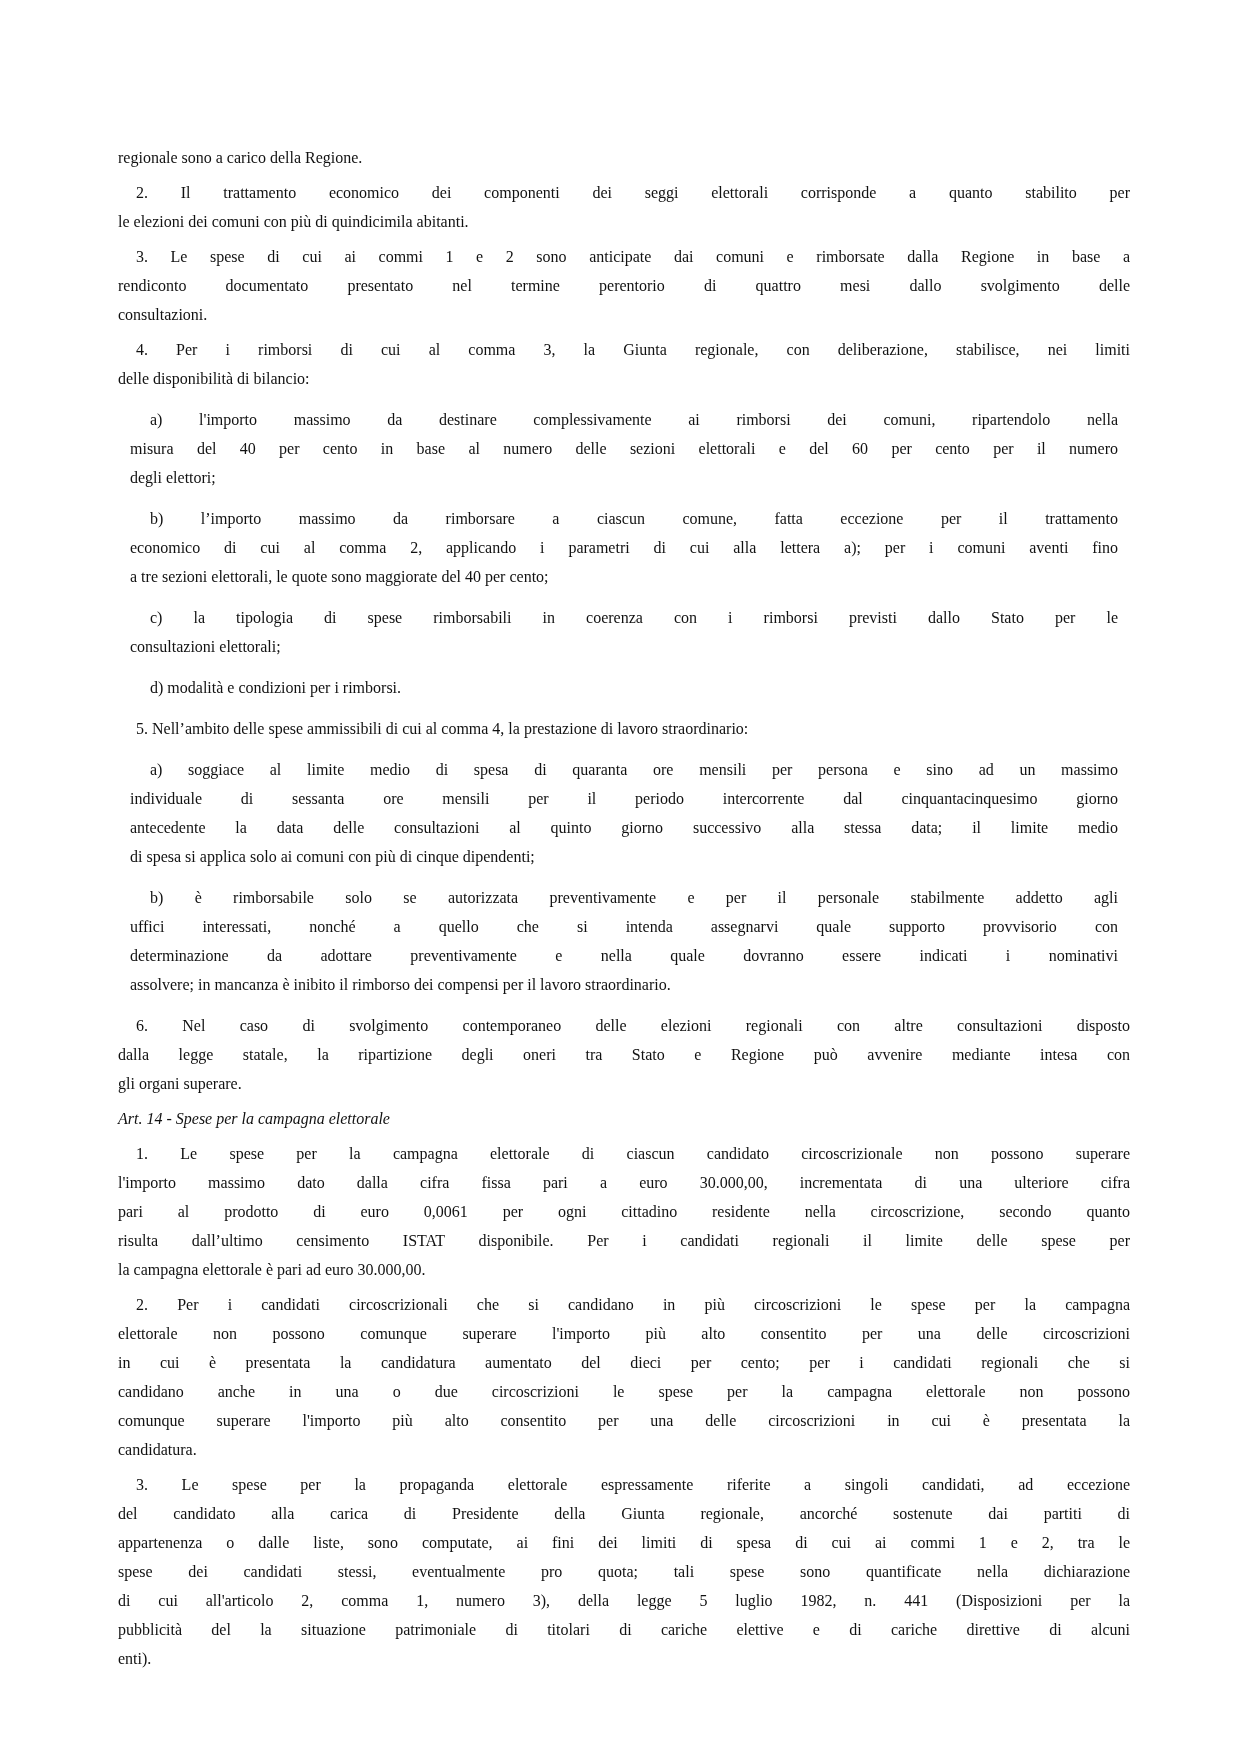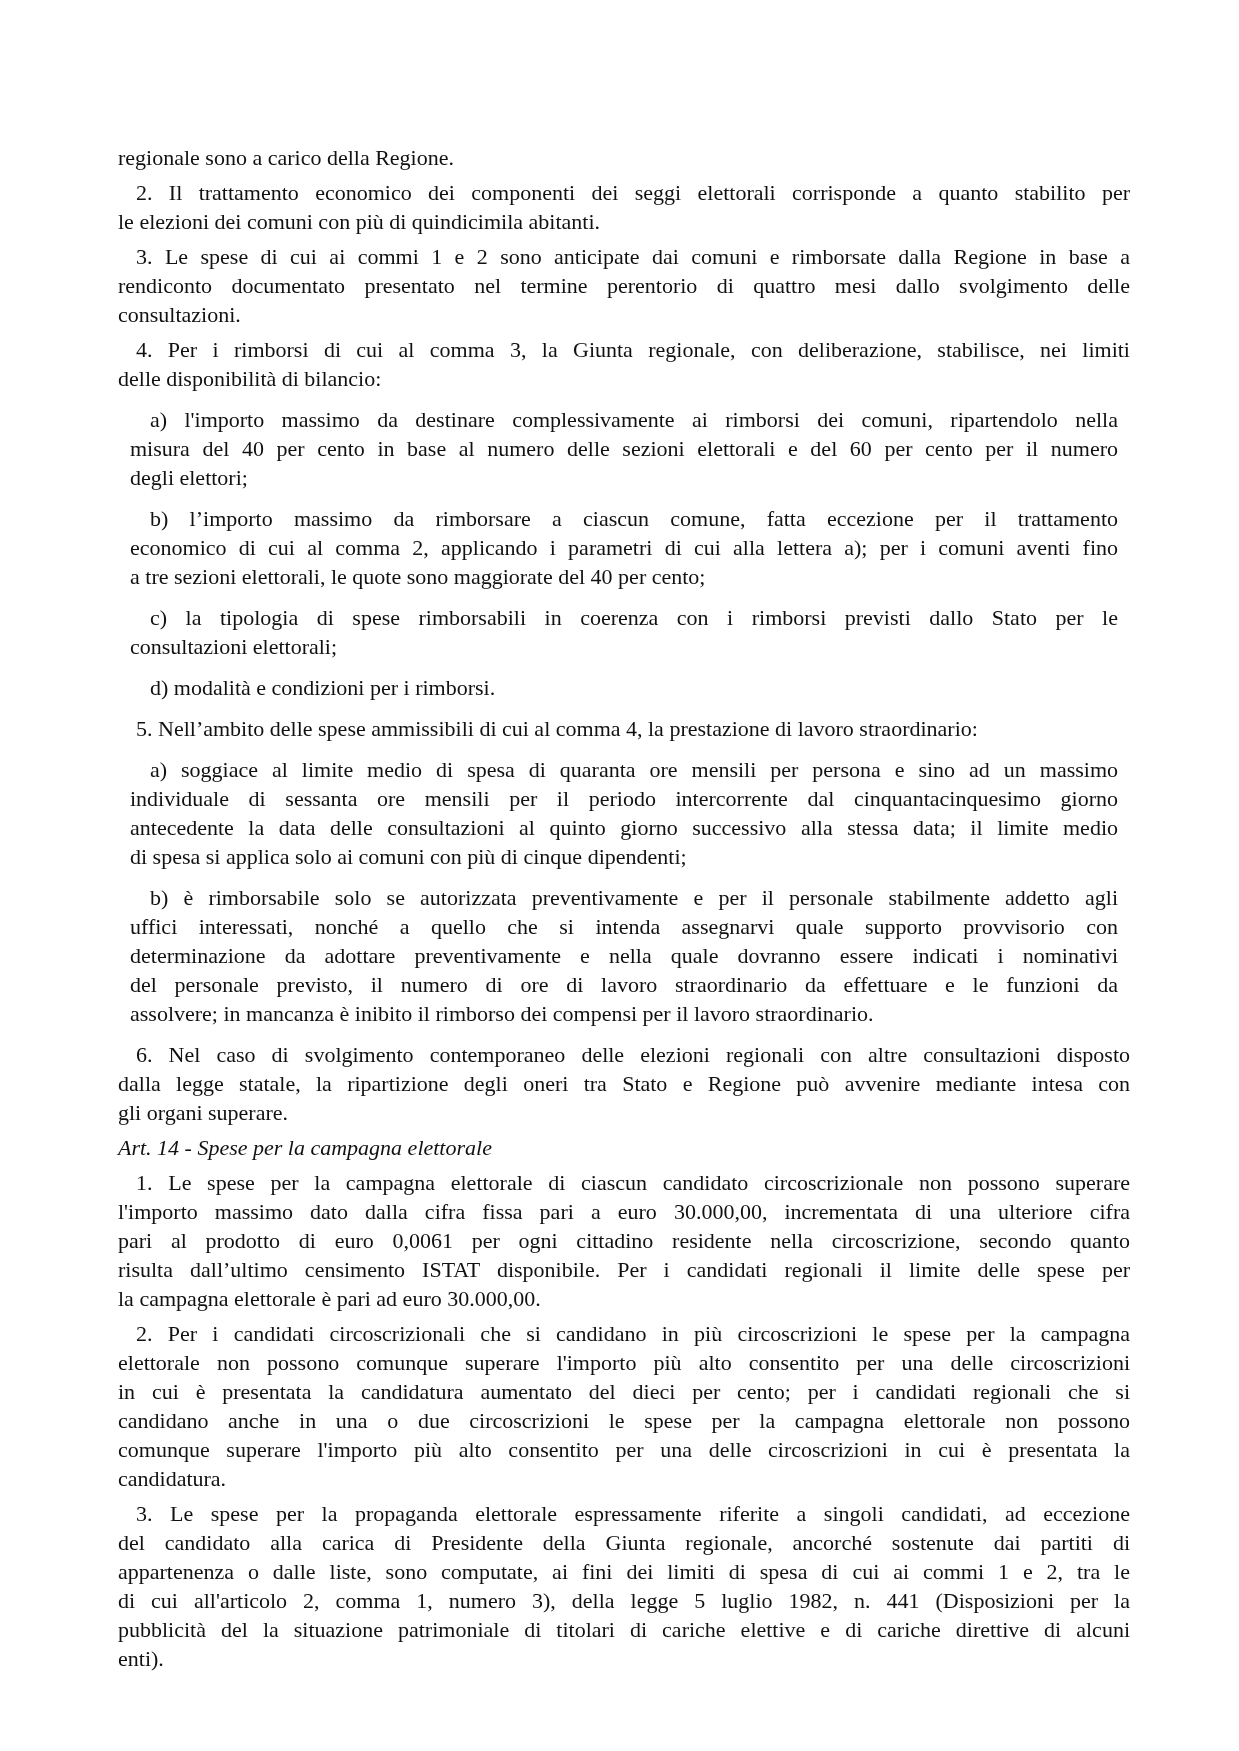--- a/index.html
+++ b/index.html
@@ -1,20 +1,20 @@
 <!DOCTYPE html>
 <html><head>
 <meta charset="utf-8">
 <style>
   html, body { margin: 0; padding: 0; background: #ffffff; }
   body { width: 1239px; height: 1751px; position: relative; overflow: hidden; }
   .page {
     position: absolute; left: 118px; top: 143px; width: 1012px;
     font-family: "Liberation Serif", "DejaVu Serif", serif;
-    font-size: 22px; color: #111111; line-height: 29px;
+    font-size: 16px; color: #111111; line-height: 29px;
   }
   .para { margin: 0 0 6px 0; }
   .ln { display: block; white-space: nowrap; height: 29px; text-align: justify; text-align-last: justify; }
   .ln.last { text-align-last: left; }
   .ind1 { padding-left: 18px; }
   .ind2 { padding-left: 20px; }
   .sub-item { margin: 12px; }
   .heading { text-align: left; font-style: italic; margin: 4px 0 6px 0; height: 29px; }
 </style>
 </head>
@@ -59,21 +59,20 @@
       <div class="sub-item">
         <span class="ln ind2">a) soggiace al limite medio di spesa di quaranta ore mensili per persona e sino ad un massimo</span>
         <span class="ln">individuale di sessanta ore mensili per il  periodo intercorrente dal cinquantacinquesimo giorno</span>
         <span class="ln">antecedente la  data delle consultazioni al quinto giorno successivo alla stessa data; il limite medio</span>
         <span class="ln last">di spesa si applica solo ai comuni con più di cinque dipendenti;</span>
       </div>
       <div class="sub-item">
         <span class="ln ind2">b) è rimborsabile solo se autorizzata preventivamente e per il personale stabilmente addetto agli</span>
         <span class="ln">uffici interessati, nonché a quello che si intenda assegnarvi quale supporto provvisorio con</span>
         <span class="ln">determinazione da adottare preventivamente e nella quale dovranno essere indicati i nominativi</span>
-        <span class="ln">del personale previsto, il numero di ore di lavoro straordinario da effettuare e le funzioni da</span>
         <span class="ln last">assolvere; in mancanza è inibito il rimborso dei compensi per il lavoro straordinario.</span>
       </div>
     </div>
     <div class="para">
       <span class="ln ind1">6. Nel caso di svolgimento contemporaneo delle elezioni regionali con altre consultazioni disposto</span>
       <span class="ln">dalla legge statale, la ripartizione degli oneri tra Stato e Regione può avvenire mediante intesa con</span>
       <span class="ln last">gli organi superare.</span>
     </div>
     <div class="heading">Art. 14 - Spese per la campagna elettorale</div>
     <div class="para">
@@ -88,17 +87,18 @@
       <span class="ln">elettorale non possono comunque superare l'importo più alto consentito per una delle circoscrizioni</span>
       <span class="ln">in cui è presentata la candidatura aumentato del dieci per cento; per i candidati regionali che si</span>
       <span class="ln">candidano anche in una o due circoscrizioni le spese per la campagna elettorale non possono</span>
       <span class="ln">comunque superare l'importo più alto consentito per una delle circoscrizioni in cui è presentata la</span>
       <span class="ln last">candidatura.</span>
     </div>
     <div class="para">
       <span class="ln ind1">3. Le spese per la propaganda elettorale espressamente riferite a singoli candidati, ad eccezione</span>
       <span class="ln">del candidato alla carica di Presidente della Giunta regionale, ancorché sostenute dai partiti di</span>
       <span class="ln">appartenenza o dalle liste, sono computate, ai fini dei limiti di spesa di cui ai commi 1 e 2, tra le</span>
+      <span class="ln">spese dei candidati stessi, eventualmente pro quota; tali spese sono quantificate nella dichiarazione</span>
       <span class="ln">di cui all'articolo 2, comma 1, numero 3), della legge 5 luglio 1982, n. 441 (Disposizioni per la</span>
       <span class="ln">pubblicità del la situazione patrimoniale di titolari di cariche elettive e di cariche direttive di alcuni</span>
       <span class="ln last">enti).</span>
     </div>
   </div>
 
 </body></html>

